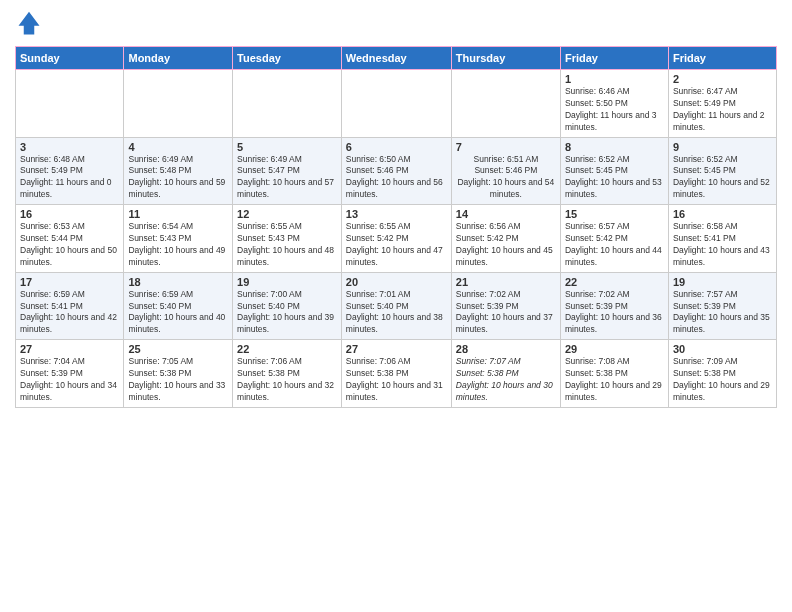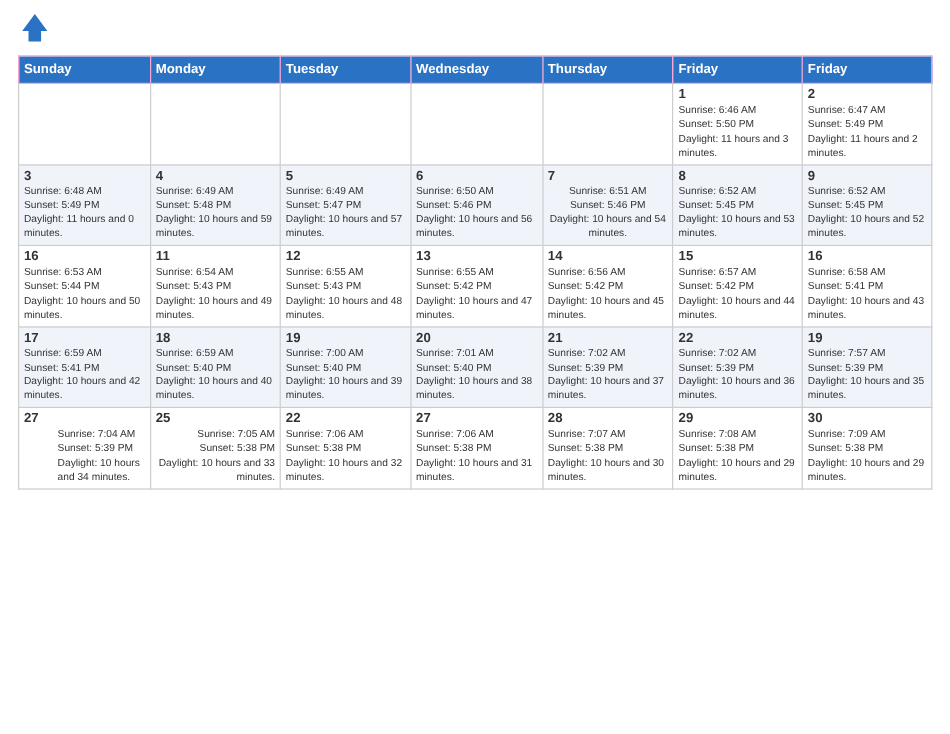--- a/index.html
+++ b/index.html
@@ -284,45 +284,45 @@
           <td>
             <span class="day-num">19</span>
             <div class="day-info" style="white-space: pre-line;">Sunrise: 7:57 AM
 Sunset: 5:39 PM
 Daylight: 10 hours and 35 minutes.</div>
           </td>
         </tr>
         <tr class="row5">
           <td>
             <span class="day-num">27</span>
-            <div class="day-info" style="white-space: pre-line; margin-left: 28px;">Sunrise: 7:04 AM
+            <div class="day-info" style="white-space: pre-line;">Sunrise: 7:04 AM
 Sunset: 5:39 PM
 Daylight: 10 hours and 34 minutes.</div>
           </td>
           <td>
             <span class="day-num">25</span>
-            <div class="day-info" style="white-space: pre-line; text-align: right;">Sunrise: 7:05 AM
+            <div class="day-info" style="white-space: pre-line;">Sunrise: 7:05 AM
 Sunset: 5:38 PM
 Daylight: 10 hours and 33 minutes.</div>
           </td>
           <td>
             <span class="day-num">22</span>
             <div class="day-info" style="white-space: pre-line;">Sunrise: 7:06 AM
 Sunset: 5:38 PM
 Daylight: 10 hours and 32 minutes.</div>
           </td>
           <td>
             <span class="day-num">27</span>
             <div class="day-info" style="white-space: pre-line;">Sunrise: 7:06 AM
 Sunset: 5:38 PM
 Daylight: 10 hours and 31 minutes.</div>
           </td>
           <td>
             <span class="day-num">28</span>
-            <div class="day-info" style="white-space: pre-line;">Sunrise: 7:07 AM
+            <div class="day-info" style="white-space: pre-line; font-style: italic;">Sunrise: 7:07 AM
 Sunset: 5:38 PM
 Daylight: 10 hours and 30 minutes.</div>
           </td>
           <td>
             <span class="day-num">29</span>
             <div class="day-info" style="white-space: pre-line;">Sunrise: 7:08 AM
 Sunset: 5:38 PM
 Daylight: 10 hours and 29 minutes.</div>
           </td>
           <td>

